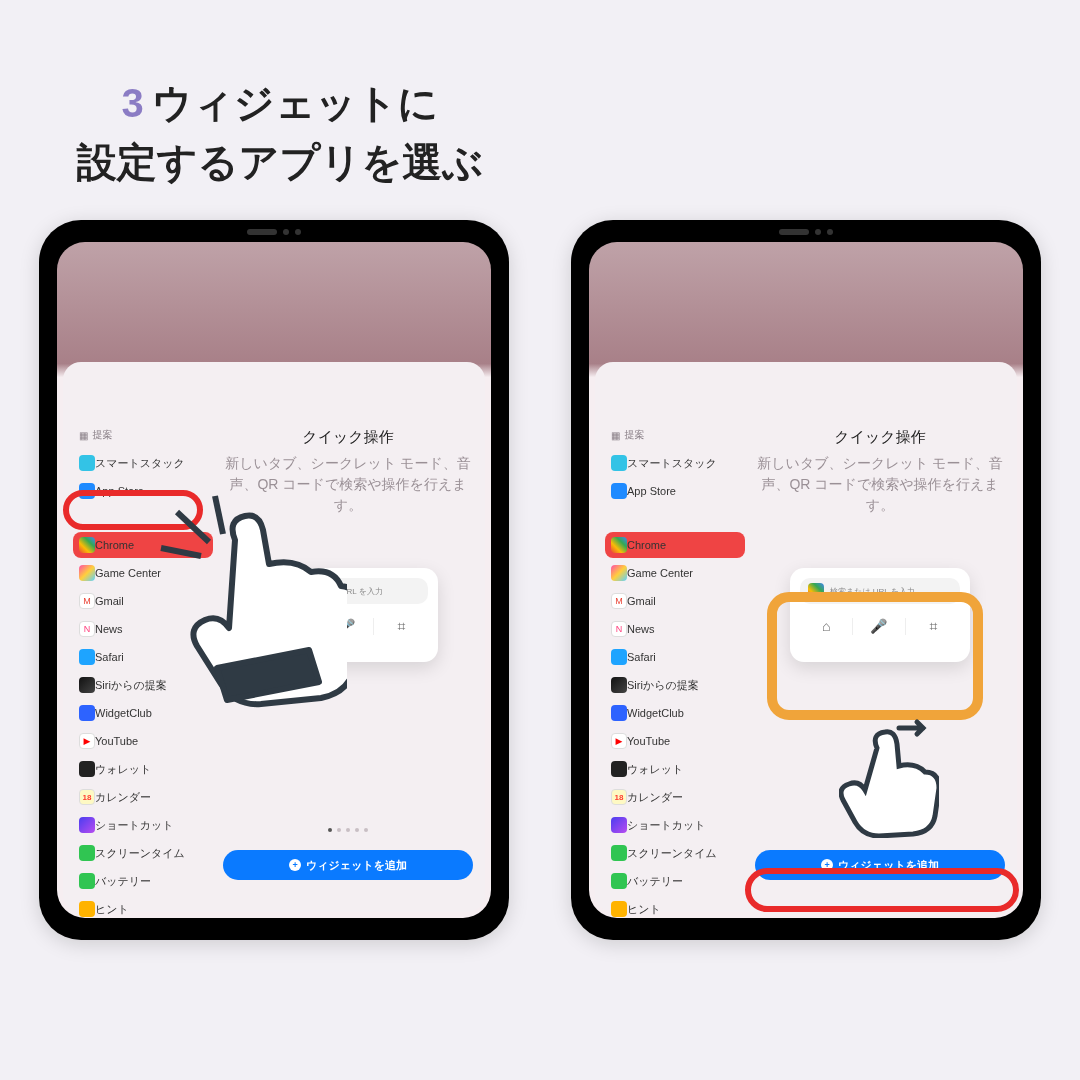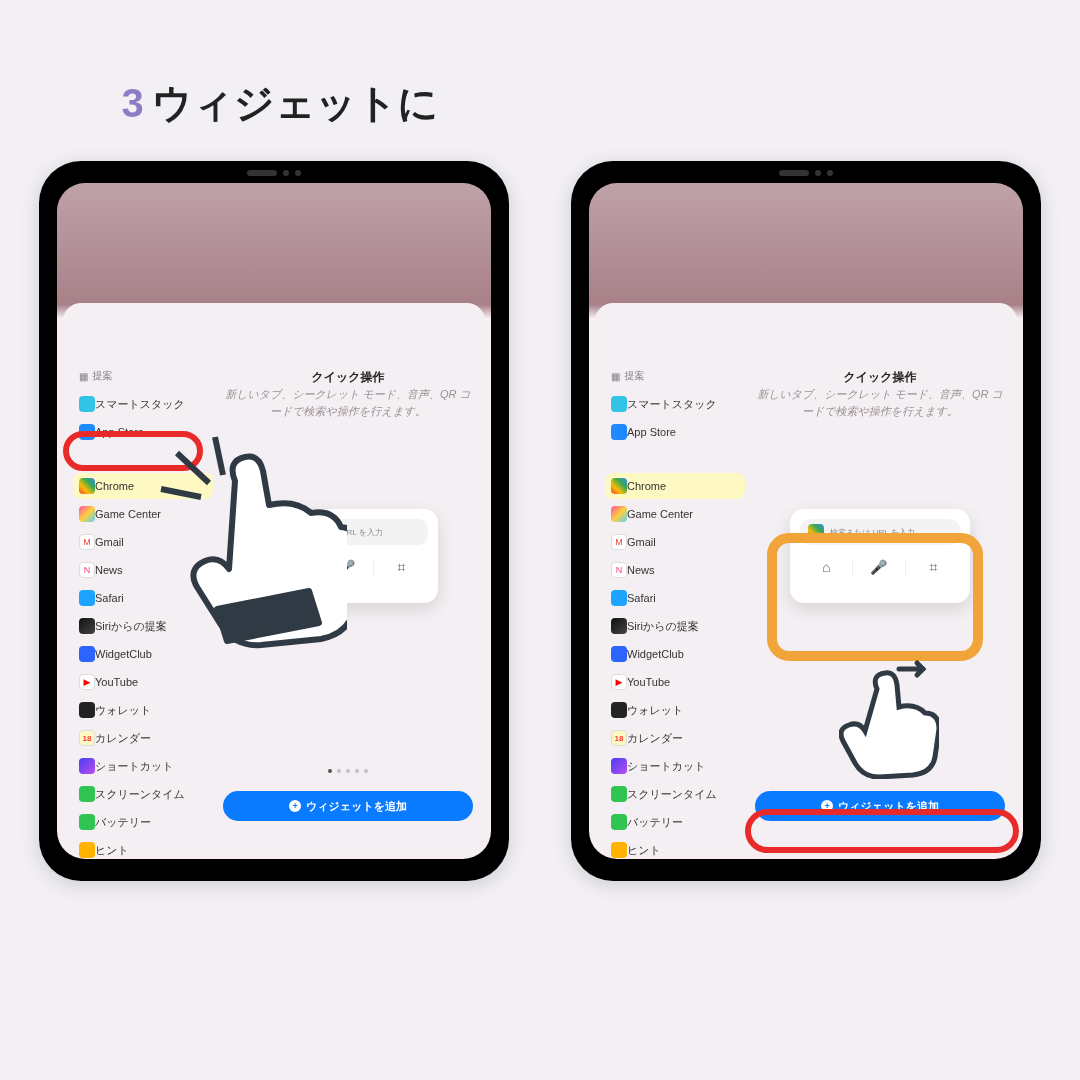--- a/index.html
+++ b/index.html
@@ -43,25 +43,25 @@
     width:300px; height:26px; background:#eadfe4; border-radius:13px;
     font-size:10px; color:#7a7076; display:flex; align-items:center; justify-content:center; gap:4px;
   }
   .sidebar { width:140px; padding-top:56px; }
   .side-head { font-size:10px; color:#8a8088; margin:0 0 8px 6px; display:flex; align-items:center; gap:4px;}
   .side-item {
     display:flex; align-items:center; 
     font-size:11px; color:#333; padding:5px 6px; border-radius:8px;
     margin-bottom:2px;
   }
-  .side-item.selected { background:#fef9c3;margin-top:28px; }
+  .side-item.selected { background:#ef4444;margin-top:28px; }
   .ic { width:16px; height:16px; border-radius:4px; flex-shrink:0; display:flex; align-items:center; justify-content:center; font-size:9px; color:#fff; }
   .main { flex:1; padding-top:56px; text-align:center; position:relative; }
-  .main-title { font-size:12px; font-weight:700; }
-  .main-sub { font-size:11px; color:#9a9096; line-height:1.5;font-style:italic; }
+  .main-title { font-size:15px; font-weight:400; margin-bottom:6px; }
+  .main-sub { font-size:14px; color:#9a9096; line-height:1.5; }
   .widget-preview {
     position:absolute; left:50%; transform:translateX(-50%); top:196px;
     width:180px; height:94px; background:#fff; border-radius:14px;
     box-shadow:0 6px 18px rgba(0,0,0,.12); padding:10px;
   }
   .wp-search { display:flex; align-items:center; gap:6px; background:#f3f3f3; border-radius:10px; padding:5px 8px; font-size:8px; color:#888;}
   .wp-row { display:flex; justify-content:space-around; margin-top:14px; color:#666; font-size:14px;}
   .wp-row span { width:33%; text-align:center; border-right:1px solid #eee; }
   .wp-row span:last-child { border:none; }
   .dots { position:absolute; bottom:70px; left:50%; transform:translateX(-50%); display:flex; gap:5px;}
@@ -88,20 +88,21 @@
   .c-siri{background:linear-gradient(135deg,#111,#444)}.c-wc{background:#2d63ff}.c-yt{background:#fff;border:1px solid #ddd;color:#ff0000}
   .c-wallet{background:#222}.c-cal{background:#fef9c3;border:1px solid #ddd;color:#ff3b30;font-size:8px;font-weight:700}
   .c-sc{background:linear-gradient(135deg,#4a3df0,#b94df0)}.c-st{background:#30c552}.c-bat{background:#30c552}.c-hint{background:#ffb300}
 </style>
 </head>
 <body>
 
 <div class="titles">
   <div class="title-col">
     <span class="step-num">3</span><span class="step-text">ウィジェットに</span>
+    <span class="step-line2">設定するアプリを選ぶ</span>
   </div>
 </div>
 
 <div class="devices">
 
   <div class="ipad">
     <div class="notch">
         <span></span>
         <span></span>
         <span></span>

